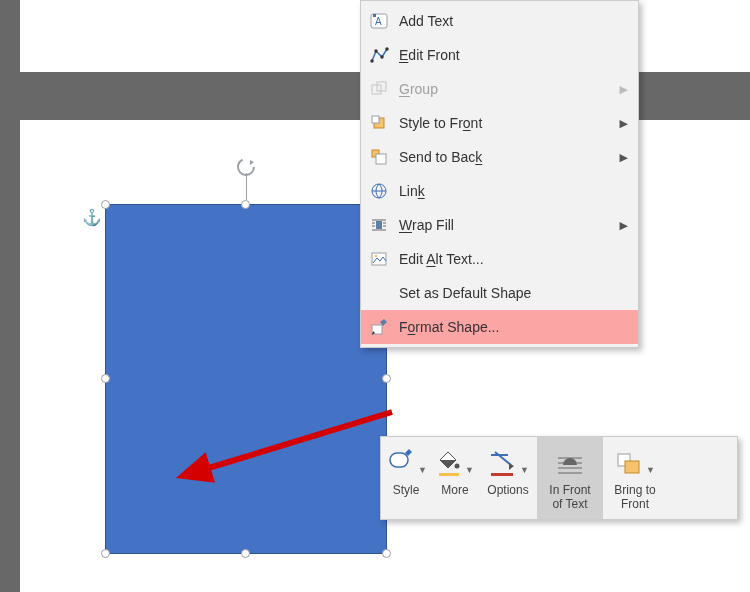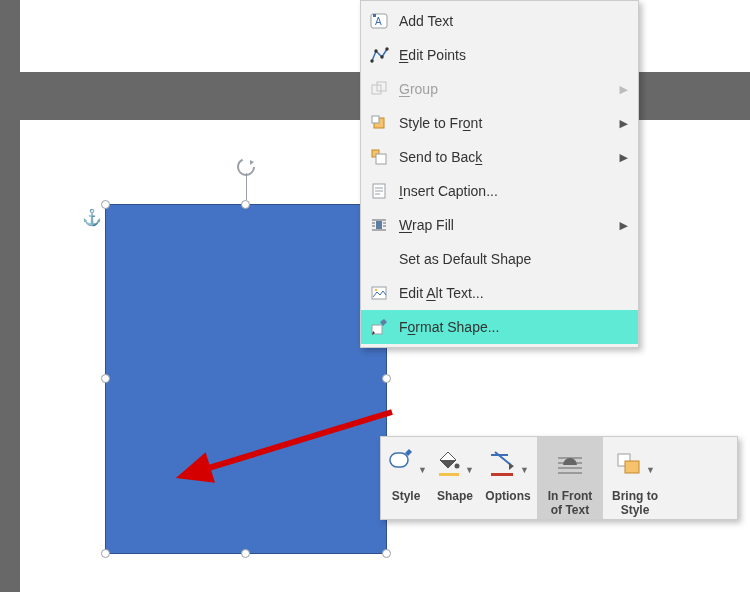--- a/index.html
+++ b/index.html
@@ -18,38 +18,38 @@
   .h-t{left:calc(50% - 5px); top:-5px;} .h-b{left:calc(50% - 5px); bottom:-5px;}
   .h-l{top:calc(50% - 5px); left:-5px;} .h-r{top:calc(50% - 5px); right:-5px;}
   .rot-line{position:absolute; left:50%; top:-32px; width:1px; height:27px; background:#9aa0a6;}
   .rot-handle{ position:absolute; left:calc(50% - 10px); top:-48px; width:20px; height:20px;}
   .anchor { position:absolute; left:62px; top:88px; color:#1f4e79; font-size:16px; }
 
   
   .ctxmenu { position:absolute; left:360px; top:0; width:279px; background:#f2f2f2; border:1px solid #cccccc; padding:3px 0; box-shadow:3px 3px 6px rgba(0,0,0,.25); font-size:14px; color:#333; }
   .mi { display:flex; align-items:center; height:34px; padding:0 10px 0 38px; position:relative; }
   .mi.disabled { color:#a0a0a0; }
-  .mi.highlight { background:#5eead4; }
+  .mi.highlight { background:#fca5a5; }
   .mi .mi-ic { position:absolute; left:8px; top:7px; width:20px; height:20px; }
   .mi .mi-ic svg{display:block;}
   .mi .caret { margin-left:auto; font-size:11px; color:#555; }
   .mi.disabled .caret{color:#bcbcbc;}
   .mi .mn { text-decoration:underline; text-underline-offset:2px; }
 
   
   .arrow { position:absolute; left:162px; top:398px; transform:rotate(-17deg); transform-origin:right center; width:230px; height:28px; pointer-events:none; }
   .arrow .shaft{position:absolute; right:0; top:11px; width:200px; height:6px; background:#d40000;}
   .arrow .head{position:absolute; right:190px; top:-2px; width:0;height:0;border-right:36px solid #d40000;border-top:16px solid transparent;border-bottom:16px solid transparent;}
 
   
   .minibar { position:absolute; left:380px; top:436px; width:358px; height:84px; background:#f2f2f2; border:1px solid #cccccc; box-shadow:3px 3px 6px rgba(0,0,0,.25); display:flex; font-size:12px; color:#444; }
   .mb-item{ flex:0 0 auto; height:100%; text-align:center; position:relative; padding:6px 4px 3px; }
   .mb-item.sel{ background:#d0d0d0; }
   .mb-ico{ height:34px; display:flex; align-items:flex-end; justify-content:center; gap:1px;}
-  .mb-lbl{ margin-top:12px; line-height:14px; white-space:pre-line;font-weight:bold; }
+  .mb-lbl{ margin-top:6px; line-height:14px; white-space:pre-line; }
   .mb-car{ font-size:9px; color:#6a6a6a; position:relative; top:-2px; margin-left:2px;}
   .w50{width:50px;} .w48{width:48px;} .w58{width:58px;} .w64{width:64px;} .w66{width:66px;}
 </style>
 </head>
 <body>
 
 <div class="page-top"></div>
 <div class="page-main">
   <span class="anchor">⚓</span>
   <div class="shape">
@@ -85,21 +85,21 @@
   <div class="mi">
     <span class="mi-ic">
         <svg width="20" height="20">
           <polyline points="3,16 7,6 13,12 18,4" fill="none" stroke="#3c6fb5" stroke-width="1.5"></polyline>
           <circle cx="3" cy="16" r="1.7" fill="#333"></circle>
           <circle cx="7" cy="6" r="1.7" fill="#333"></circle>
           <circle cx="13" cy="12" r="1.7" fill="#333"></circle>
           <circle cx="18" cy="4" r="1.7" fill="#333"></circle>
         </svg>
       </span>
-    <span><span class="mn">E</span><span>dit Points</span></span>
+    <span><span class="mn">E</span><span>dit Front</span></span>
   </div>
   <div class="mi disabled">
     <span class="mi-ic">
         <svg width="20" height="20">
           <rect x="3" y="6" width="9" height="9" fill="none" stroke="#c3c3c3"></rect>
           <rect x="8" y="3" width="9" height="9" fill="none" stroke="#c3c3c3"></rect>
         </svg>
       </span>
     <span><span class="mn">G</span><span>roup</span></span>
     <span class="caret">▶</span>
@@ -120,55 +120,53 @@
           <rect x="3" y="3" width="7" height="7" fill="#f6c26b" stroke="#c48a2b"></rect>
           <rect x="7" y="7" width="10" height="10" fill="#fff" stroke="#9aa0a6"></rect>
         </svg>
       </span>
     <span><span>Send to Bac</span><span class="mn">k</span></span>
     <span class="caret">▶</span>
   </div>
   <div class="mi">
     <span class="mi-ic">
         <svg width="20" height="20">
-          <rect x="4" y="3" width="12" height="14" fill="#fff" stroke="#9aa0a6"></rect>
-          <line x1="6" y1="7" x2="14" y2="7" stroke="#9aa0a6"></line>
-          <line x1="6" y1="10" x2="14" y2="10" stroke="#9aa0a6"></line>
-          <line x1="6" y1="13" x2="11" y2="13" stroke="#9aa0a6"></line>
-        </svg>
-      </span>
-    <span><span class="mn">I</span><span>nsert Caption...</span></span>
+          <circle cx="10" cy="10" r="7" fill="none" stroke="#3c6fb5"></circle>
+          <path d="M3 10 H17 M10 3 C6 7 6 13 10 17 M10 3 C14 7 14 13 10 17" fill="none" stroke="#3c6fb5"></path>
+        </svg>
+      </span>
+    <span><span>Lin</span><span class="mn">k</span></span>
   </div>
   <div class="mi">
     <span class="mi-ic">
         <svg width="20" height="20">
           <rect x="7" y="6" width="6" height="8" fill="#5e7ea3"></rect>
           <line x1="3" y1="5" x2="17" y2="5" stroke="#666"></line>
           <line x1="3" y1="8" x2="6" y2="8" stroke="#666"></line>
           <line x1="14" y1="8" x2="17" y2="8" stroke="#666"></line>
           <line x1="3" y1="11" x2="6" y2="11" stroke="#666"></line>
           <line x1="14" y1="11" x2="17" y2="11" stroke="#666"></line>
           <line x1="3" y1="15" x2="17" y2="15" stroke="#666"></line>
         </svg>
       </span>
     <span><span class="mn">W</span><span>rap Fill</span></span>
     <span class="caret">▶</span>
   </div>
   <div class="mi">
-    <span>Set as Default Shape</span>
-  </div>
-  <div class="mi">
     <span class="mi-ic">
         <svg width="20" height="20">
           <rect x="3" y="4" width="14" height="12" fill="#fff" stroke="#9aa0a6"></rect>
           <polyline points="4,14 8,9 11,12 14,8 17,12" fill="none" stroke="#3c6fb5"></polyline>
           <circle cx="7" cy="7" r="1.3" fill="#f3c24a"></circle>
         </svg>
       </span>
     <span><span>Edit </span><span class="mn">A</span><span>lt Text...</span></span>
+  </div>
+  <div class="mi">
+    <span>Set as Default Shape</span>
   </div>
   <div class="mi highlight">
     <span class="mi-ic">
         <svg width="20" height="20">
           <rect x="3" y="8" width="10" height="9" fill="#fff" stroke="#9aa0a6"></rect>
           <path d="M11 5 L15 2 L18 5 L14 9" fill="#5e7ea3"></path>
           <path d="M6 16 L3 18 L4 14 Z" fill="#333"></path>
         </svg>
       </span>
     <span><span>F</span><span class="mn">o</span><span>rmat Shape...</span></span>
@@ -194,21 +192,21 @@
   <div class="mb-item w48">
     <div class="mb-ico">
         <svg width="26" height="28">
           <path d="M12 3 L20 11 L12 19 L4 11 Z" fill="#fff" stroke="#555"></path>
           <path d="M4 11 L20 11 L12 19 Z" fill="#555"></path>
           <circle cx="21" cy="17" r="2.5" fill="#555"></circle>
           <rect x="3" y="24" width="20" height="3" fill="#f3c24a"></rect>
         </svg>
         <span class="mb-car">▼</span>
       </div>
-    <div class="mb-lbl">Shape</div>
+    <div class="mb-lbl">More</div>
   </div>
   <div class="mb-item w58">
     <div class="mb-ico">
         <svg width="30" height="28">
           <path d="M4 6 L21 6 M8 3 L24 16" stroke="#3c6fb5" stroke-width="2"></path>
           <path d="M22 14 L27 17 L22 21 Z" fill="#555"></path>
           <rect x="4" y="24" width="22" height="3" fill="#c33a2f"></rect>
         </svg>
         <span class="mb-car">▼</span>
       </div>
@@ -229,15 +227,15 @@
   </div>
   <div class="mb-item w64">
     <div class="mb-ico">
         <svg width="28" height="26">
           <rect x="3" y="3" width="12" height="12" fill="#fff" stroke="#9aa0a6"></rect>
           <rect x="10" y="10" width="14" height="12" fill="#f6c26b" stroke="#c48a2b"></rect>
         </svg>
         <span class="mb-car">▼</span>
       </div>
     <div class="mb-lbl">Bring to
-Style</div>
+Front</div>
   </div>
 </div>
 
 </body></html>

